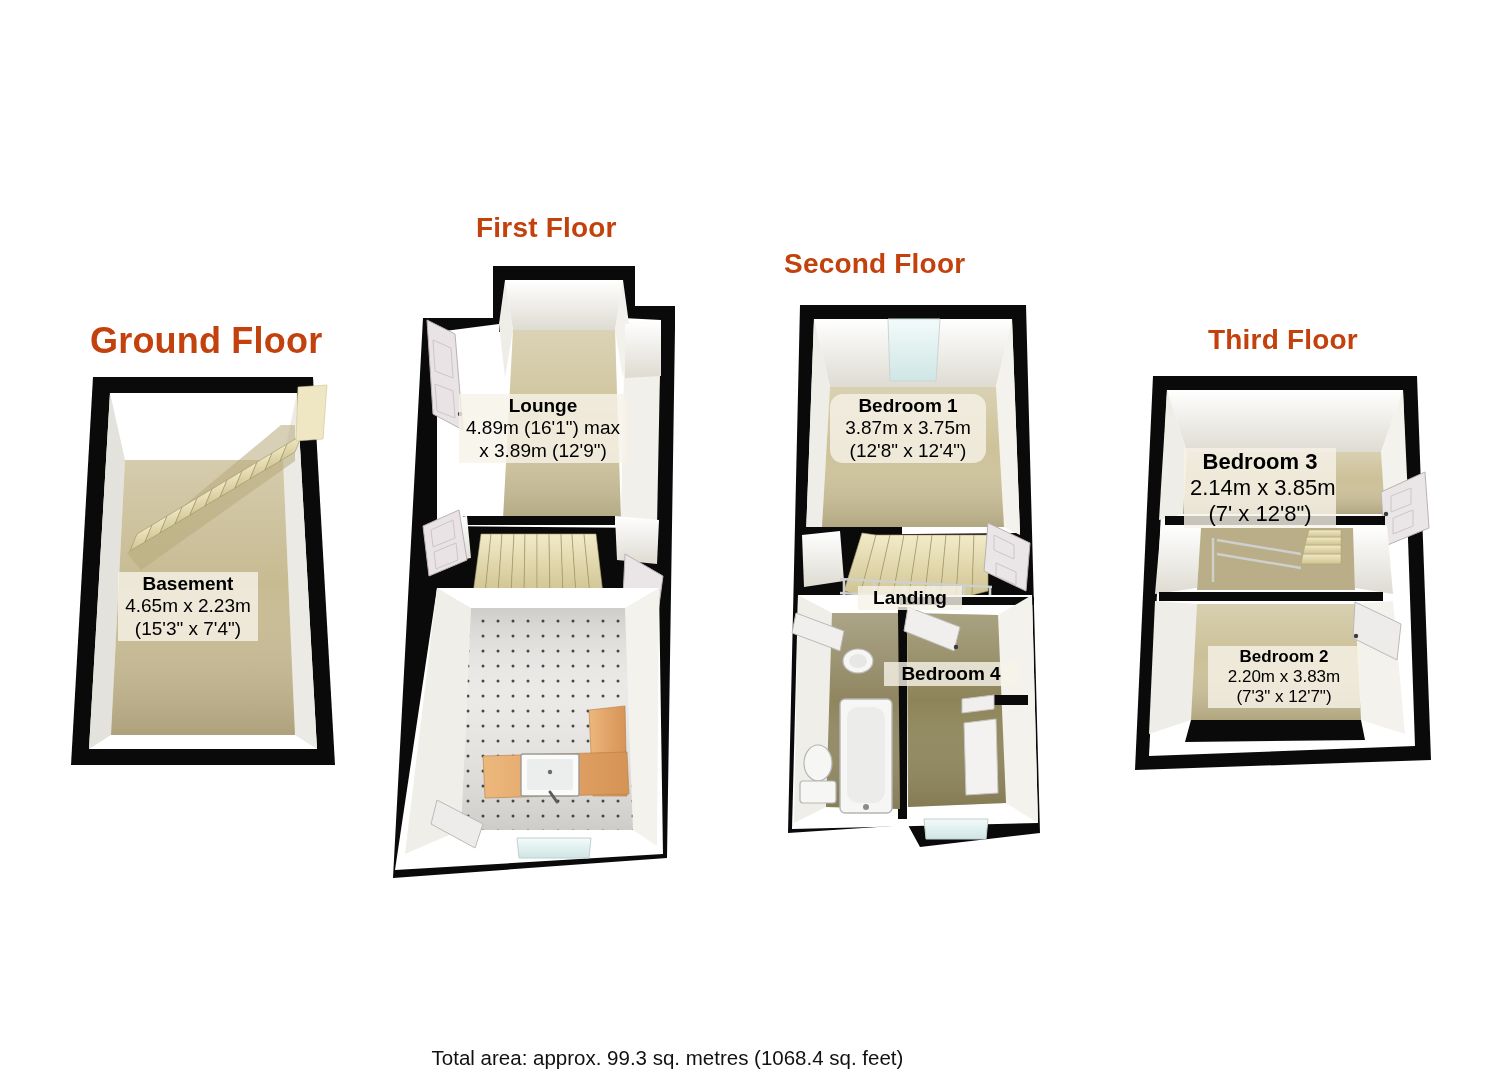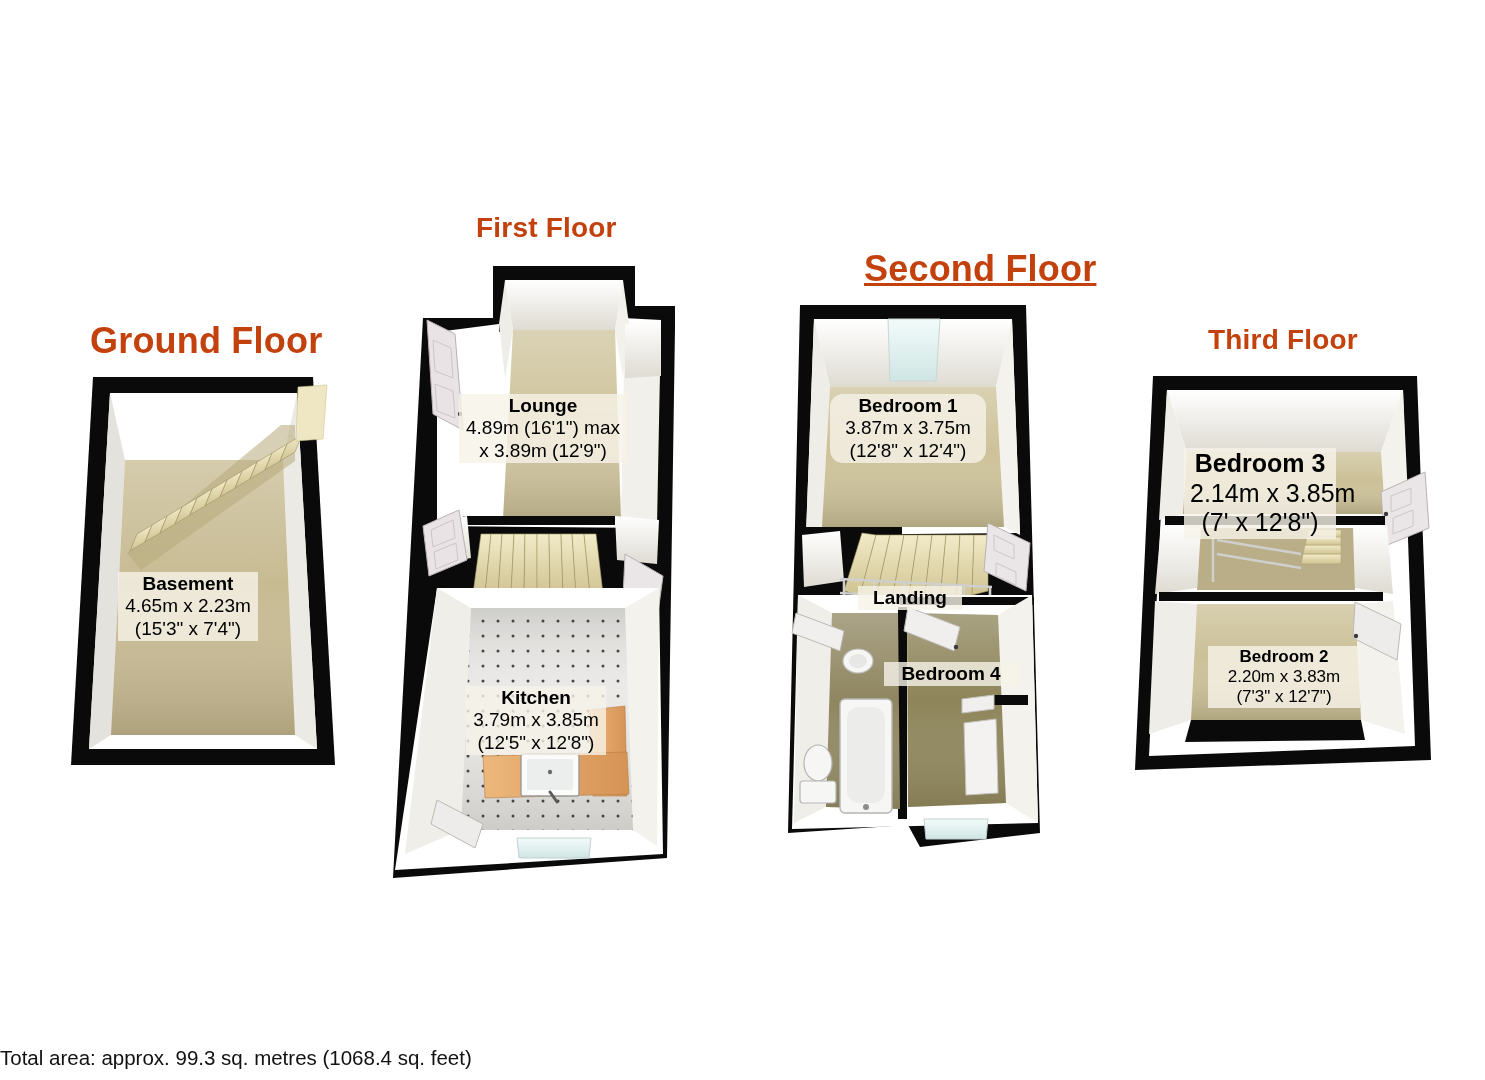--- a/index.html
+++ b/index.html
@@ -36,21 +36,21 @@
     padding:1px 6px;
     box-sizing:border-box;
   }
   .room-label .rl-name{font-weight:bold;display:block;}
   .room-label .rl-dim{display:block;font-weight:normal;}
 
   
   .footer{
     position:absolute;
     left:0;width:1335px;
-    text-align:left;
+    text-align:center;
     color:#111;
     font-size:20.5px;
   }
 
   svg{display:block;overflow:visible;}
   .nosel{user-select:none;}
 </style>
 </head>
 <body>
 
@@ -219,27 +219,22 @@
 
     <polygon points="62,542 108,566 100,590 56,566" fill="#eeeceb" stroke="#bcb9b6"></polygon>
   </svg>
 
   <div class="room-label" style="left:459px;top:394px;width:168px;font-size:19px;">
     <span class="rl-name">Lounge</span>
     <span class="rl-dim">4.89m (16'1") max</span>
     <span class="rl-dim">x 3.89m (12'9")</span>
   </div>
 
-  <div class="room-label" style="left:466px;top:686px;width:140px;font-size:19px;">
-    <span class="rl-name">Kitchen</span>
-    <span class="rl-dim">3.79m x 3.85m</span>
-    <span class="rl-dim">(12'5" x 12'8")</span>
-  </div>
-
-  <div class="floor-title" style="left:864px;top:248px;font-size:36px;text-decoration:underline;">Second Floor</div>
+
+  <div class="floor-title" style="left:784px;top:248px;font-size:28px;">Second Floor</div>
 
   <svg class="plan nosel" style="left:748px;top:295px;" width="330" height="560" viewBox="0 0 330 560">
     <polygon points="52,10 278,10 292,538 172,552 160,530 40,538" fill="#0a0a0a"></polygon>
 
     <polygon points="66,24 264,24 272,238 58,240" fill="#ffffff"></polygon>
     <polygon points="66,24 264,24 248,92 82,92" fill="url(#wallSoft)"></polygon>
     <polygon points="66,24 82,92 74,232 58,240" fill="#efedE7"></polygon>
     <polygon points="264,24 248,92 256,232 272,240" fill="#f4f2ec"></polygon>
     <polygon points="82,92 248,92 256,232 74,232" fill="#cdc299"></polygon>
     <polygon points="82,92 248,92 256,232 74,232" fill="url(#gFloorGrad)"></polygon>
@@ -376,21 +371,21 @@
     <polygon points="50,233 92,236 86,352 44,366" fill="#efedE7"></polygon>
     <polygon points="288,233 250,236 256,352 300,366" fill="#f4f2ec"></polygon>
     <polygon points="92,236 250,236 256,352 86,352" fill="#cbc097"></polygon>
     <polygon points="92,236 250,236 256,352 86,352" fill="url(#gFloorGrad)"></polygon>
     <polygon points="86,352 256,352 260,372 80,374" fill="#0a0a0a"></polygon>
 
     <polygon points="250,234 296,256 292,292 248,270" fill="#eeeceb" stroke="#bcb9b6"></polygon>
     <circle cx="251" cy="268" r="2.2" fill="#3a3a3a"></circle>
   </svg>
 
-  <div class="room-label" style="left:1184px;top:448px;width:152px;font-size:25px;">
+  <div class="room-label" style="left:1184px;top:448px;width:152px;font-size:22px;">
     <span class="rl-name">Bedroom 3</span>
     <span class="rl-dim">2.14m x 3.85m</span>
     <span class="rl-dim">(7' x 12'8")</span>
   </div>
 
   <div class="room-label" style="left:1208px;top:646px;width:152px;font-size:17px;">
     <span class="rl-name">Bedroom 2</span>
     <span class="rl-dim">2.20m x 3.83m</span>
     <span class="rl-dim">(7'3" x 12'7")</span>
   </div>

